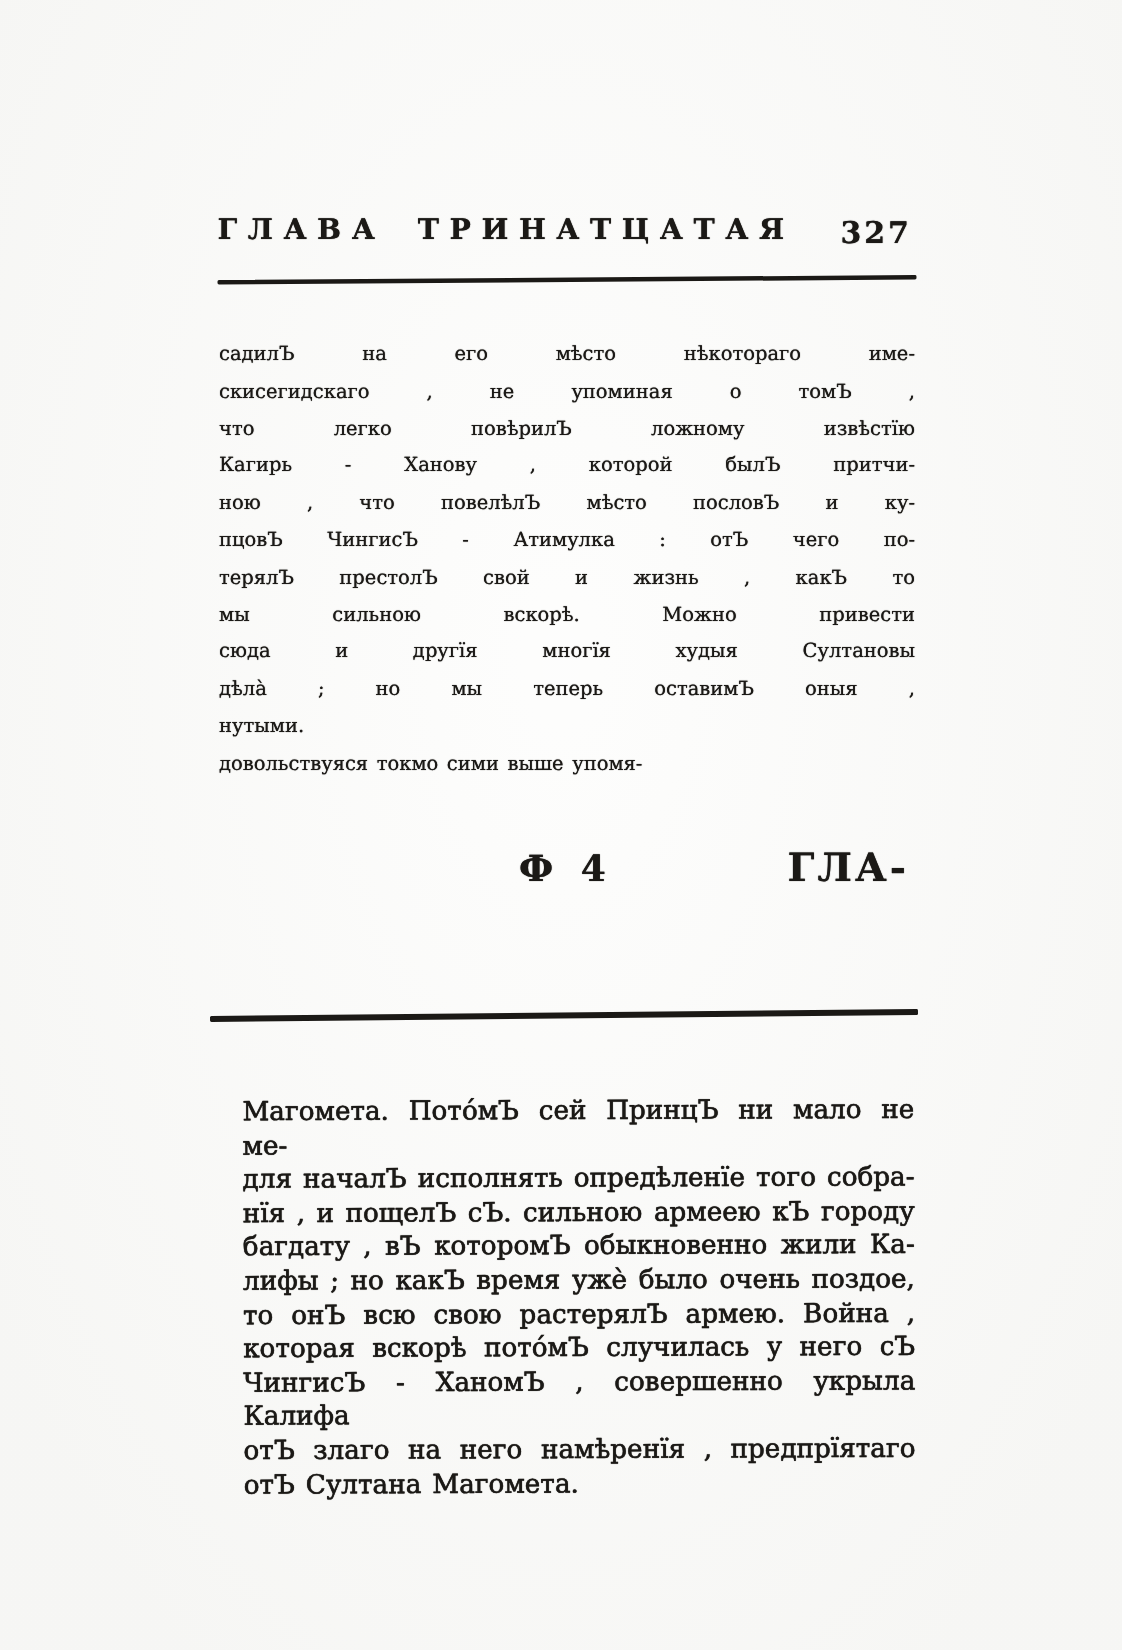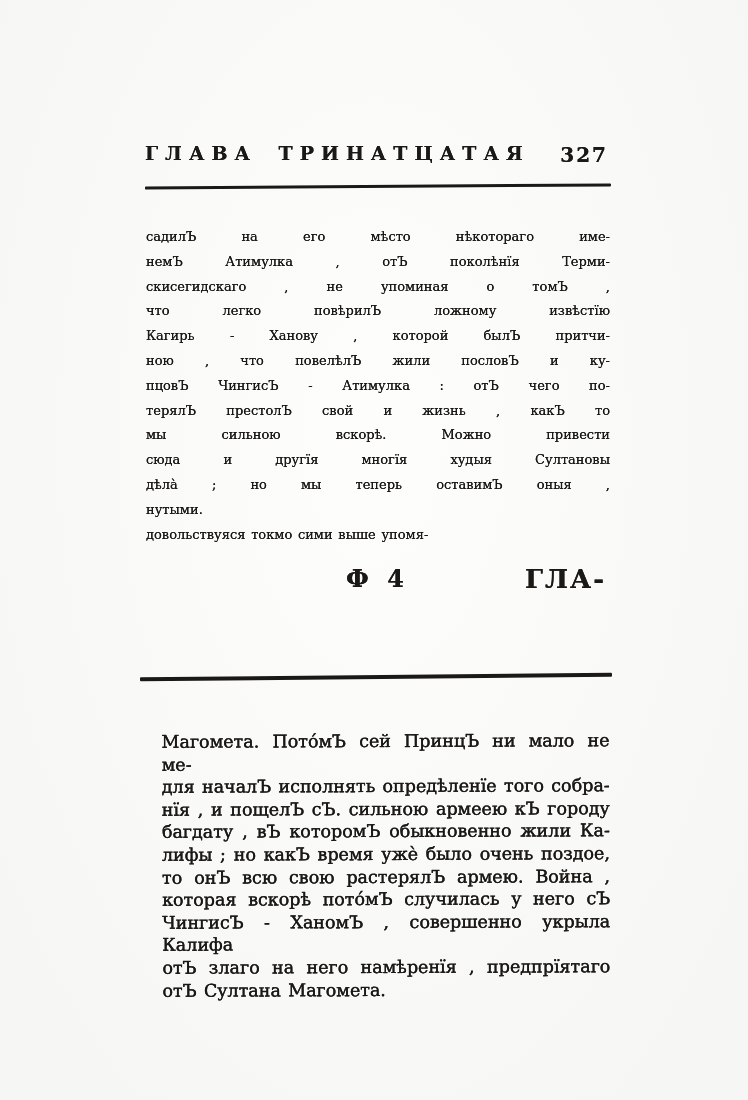--- a/index.html
+++ b/index.html
@@ -79,25 +79,24 @@
 
   <div class="header">
     <span class="chapter-title">ГЛАВА ТРИНАТЦАТАЯ</span>
     <span class="page-number">327</span>
   </div>
 
   <div class="rule rule1"></div>
 
   <div class="para para-main">
       <div class="line">садилЪ на его мѣсто нѣкотораго име-</div>
-      <div class="line">немЪ Атимулка , отЪ поколѣнїя Терми-</div>
       <div class="line">скисегидскаго , не упоминая о томЪ ,</div>
       <div class="line">что легко повѣрилЪ ложному извѣстїю</div>
       <div class="line">Кагирь - Ханову , которой былЪ притчи-</div>
-      <div class="line">ною , что повелѣлЪ жили пословЪ и ку-</div>
+      <div class="line">ною , что повелѣлЪ мѣсто пословЪ и ку-</div>
       <div class="line">пцовЪ ЧингисЪ - Атимулка : отЪ чего по-</div>
       <div class="line">терялЪ престолЪ свой и жизнь , какЪ то</div>
       <div class="line">мы сильною вскорѣ. Можно привести</div>
       <div class="line">сюда и другїя многїя худыя Султановы</div>
       <div class="line">дѣла̀ ; но мы теперь оставимЪ оныя ,</div>
       <div class="line">нутыми.</div>
       <div class="line">довольствуяся токмо сими выше упомя-</div>
     </div>
 
   <div class="signature-row">

